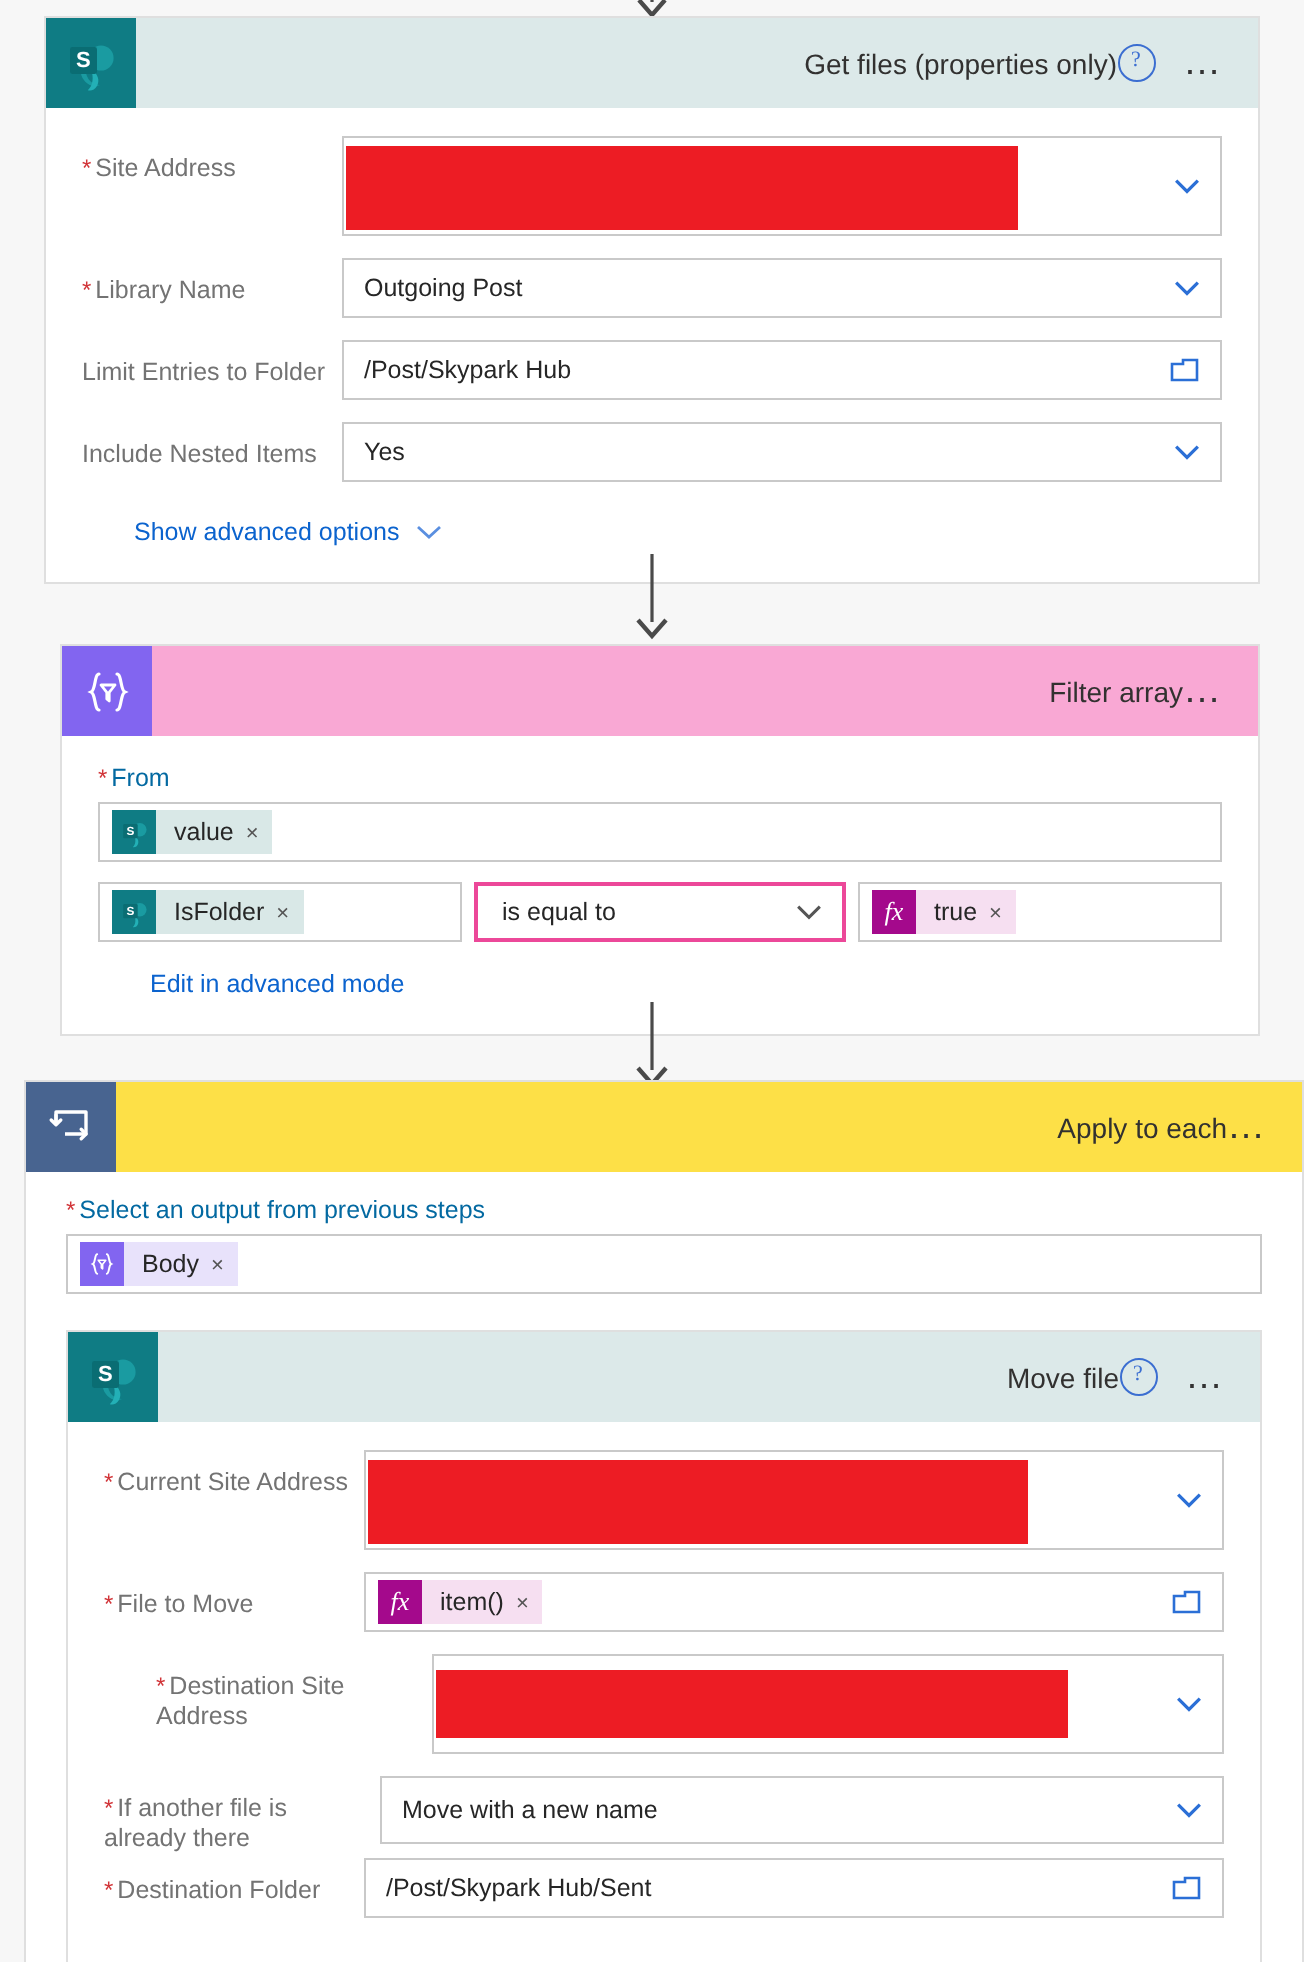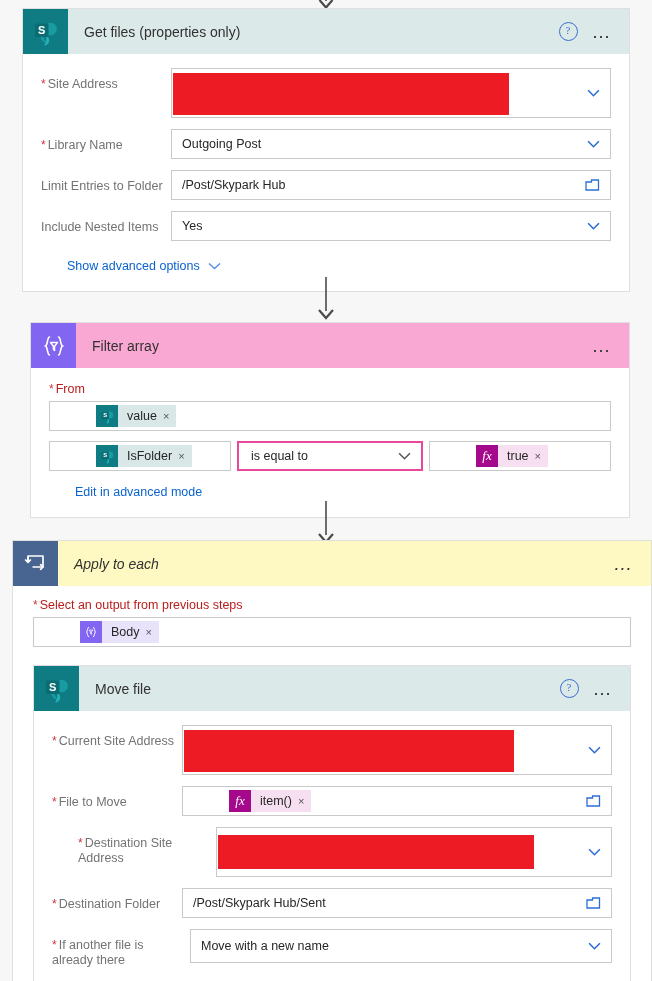--- a/index.html
+++ b/index.html
@@ -25,41 +25,42 @@
     box-sizing: border-box;
   }
   .card-header {
     display: flex;
     align-items: center;
     height: 45px;
     box-sizing: border-box;
   }
   .card-header.sp   { background: #dce9e9; }
   .card-header.flt  { background: #f9a8d4; }
-  .card-header.loop { background: #fef9c3; font-style: italic; }
+  .card-header.loop { background: #fde047; }
 
   .card-icon {
     width: 45px;
     height: 45px;
     flex: 0 0 45px;
     display: flex;
     align-items: center;
     justify-content: center;
     position: relative;
   }
   .card-icon.sp   { background: #0f7c84; }
   .card-icon.flt  { background: #8265f0; }
   .card-icon.loop { background: #486490; }
 
   .card-title {
     font-size: 14px;
     color: #323130;
     padding-left: 16px;
     flex: 1 1 auto;
     white-space: nowrap;
+    text-align: right;
   }
   .header-actions {
     display: flex;
     align-items: center;
     gap: 14px;
     padding-right: 16px;
   }
   .help-icon {
     width: 17px;
     height: 17px;
@@ -140,21 +141,20 @@
     left: 1px;
   }
 
   
   .token {
     display: inline-flex;
     align-items: center;
     height: 22px;
     font-size: 12.5px;
     white-space: nowrap;
-    margin-left: 40px;
   }
   .token .tok-icon {
     width: 22px; height: 22px;
     flex: 0 0 22px;
     display: flex;
     align-items: center;
     justify-content: center;
   }
   .token .tok-icon.sp  { background: #0f7c84; }
   .token .tok-icon.flt { background: #8265f0; }
@@ -193,21 +193,21 @@
     color: #0b63ce;
     font-size: 12.5px;
     cursor: pointer;
     display: inline-flex;
     align-items: center;
     gap: 8px;
   }
 
   .sub-label {
     font-size: 12.5px;
-    color: #b91c1c;
+    color: #0369a1;
     margin-bottom: 5px;
   }
 
   
   .cond-row {
     display: flex;
     gap: 6px;
     margin-top: 10px;
   }
   .cond-row .token-field { flex: 1 1 0; }
@@ -486,36 +486,36 @@
           <div class="row-label req" style="padding-right:8px;margin-left:26px;">Destination Site Address</div>
           <div class="field tall">
             <span></span>
             <div class="redact" style="top:7px;left:1px;width:316px;height:34px;"></div>
             <svg class="chev" viewBox="0 0 12 12">
               <path d="M1 3.5 L6 8.5 L11 3.5" fill="none" stroke="#2b6fd6" stroke-width="1.5"></path>
             </svg>
           </div>
         </div>
 
+        <div class="row" style="margin-bottom:2px;">
+          <div class="row-label req" style="padding-right:8px;">If another file is already there</div>
+          <div class="field" style="min-height:34px;">
+            <span>Move with a new name</span>
+            <svg class="chev" viewBox="0 0 12 12">
+              <path d="M1 3.5 L6 8.5 L11 3.5" fill="none" stroke="#2b6fd6" stroke-width="1.5"></path>
+            </svg>
+          </div>
+        </div>
+
         <div class="row">
           <div class="row-label req">Destination Folder</div>
           <div class="field">
             <span>/Post/Skypark Hub/Sent</span>
             <svg class="folder-btn" viewBox="0 0 16 15">
               <path d="M1 4.5 h5.5 v-2 h7 v10 h-12.5 z" fill="none" stroke="#2b6fd6" stroke-width="1.3"></path>
             </svg>
           </div>
         </div>
 
-        <div class="row" style="margin-bottom:2px;">
-          <div class="row-label req" style="padding-right:8px;">If another file is already there</div>
-          <div class="field" style="min-height:34px;">
-            <span>Move with a new name</span>
-            <svg class="chev" viewBox="0 0 12 12">
-              <path d="M1 3.5 L6 8.5 L11 3.5" fill="none" stroke="#2b6fd6" stroke-width="1.5"></path>
-            </svg>
-          </div>
-        </div>
-
       </div>
     </div>
   </div>
 </div>
 
 </body></html>

